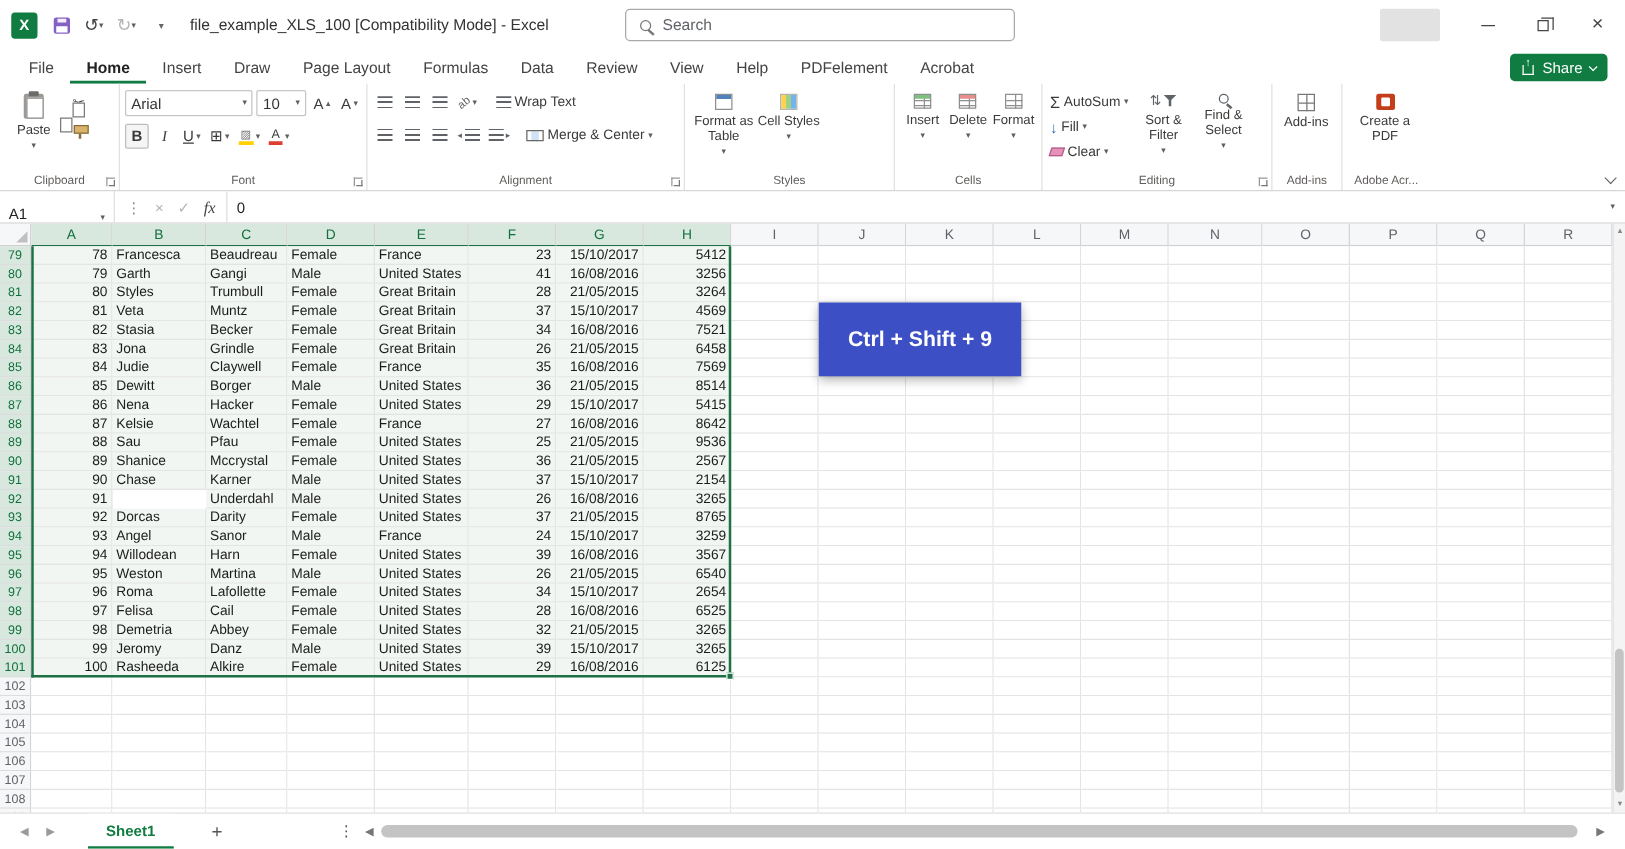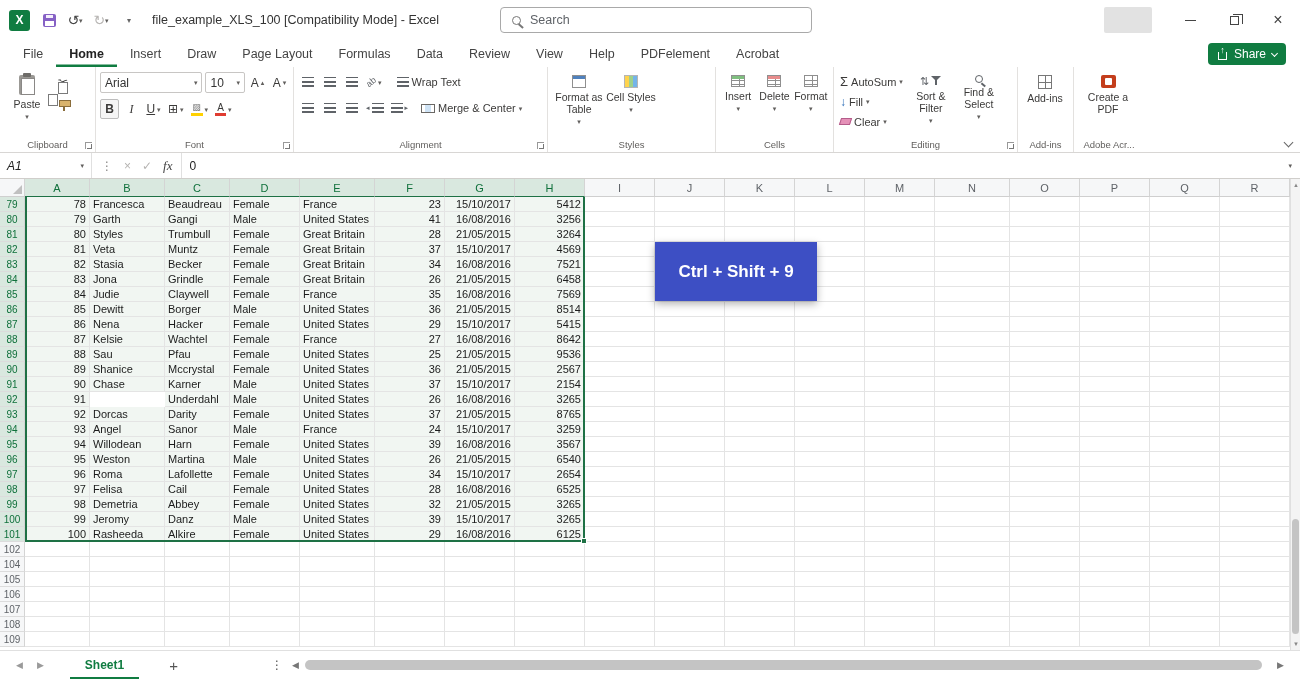--- a/index.html
+++ b/index.html
@@ -104,21 +104,21 @@
     linear-gradient(#777,#777) 6px 0/1px 14px no-repeat,
     linear-gradient(#777,#777) 0 6px/14px 1px no-repeat,#fff;}
   .ic-pdf{width:15px;height:13px;background:#c43e1c;border-radius:2px;position:relative;}
   .ic-pdf::after{content:"";position:absolute;top:3px;left:4px;right:4px;bottom:3px;background:#fff;border-radius:1px;}
   .ribbon-collapse{position:absolute;right:8px;bottom:6px;width:7px;height:7px;border-right:1.5px solid #666;border-bottom:1.5px solid #666;transform:rotate(45deg);}
   .editing-wrap{display:flex;gap:4px;}
   .editing-col{display:flex;flex-direction:column;gap:1px;}
   .decbtn{font-size:9px;color:#3b3a39;letter-spacing:-0.5px;}
   
   .formulabar{height:26px;display:flex;align-items:stretch;border-bottom:1px solid #d0cecb;background:#fff;}
-  .namebox{width:92px;display:flex;align-items:center;justify-content:space-between;padding:0 7px;border-right:1px solid #e0e0e0;font-size:12px;color:#222;font-style:italic;}
+  .namebox{width:92px;display:flex;align-items:flex-end;justify-content:space-between;padding:0 7px;border-right:1px solid #e0e0e0;font-size:12px;color:#222;}
   .fb-icons{display:flex;align-items:center;gap:11px;padding:0 9px;border-right:1px solid #e0e0e0;}
   .fb-i{color:#b5b3b1;font-size:12px;}
   .fb-dots{color:#8a8886;font-size:12px;}
   .fx{font-style:italic;font-family:"Liberation Serif","DejaVu Serif",serif;color:#444;font-size:13px;}
   .fb-input{flex:1;display:flex;align-items:center;padding-left:7px;font-size:12px;color:#222;}
   .fb-chev{display:flex;align-items:center;padding:0 8px;color:#666;}
   
   .gridwrap{position:relative;height:471px;display:flex;background:#fff;}
   .grid-main{width:1290px;position:relative;overflow:hidden;}
   .hdr-row{display:flex;height:18px;}
@@ -961,20 +961,41 @@
           <div class="cell" style="width: 70px;"></div>
           <div class="cell" style="width: 70px;"></div>
           <div class="cell" style="width: 70px;"></div>
           <div class="cell" style="width: 75px;"></div>
           <div class="cell" style="width: 70px;"></div>
           <div class="cell" style="width: 70px;"></div>
           <div class="cell" style="width: 70px;"></div>
           <div class="cell" style="width: 70px;"></div>
         </div>
         <div class="grow">
+          <div class="rhead">103</div>
+          <div class="cell" style="width: 65px;"></div>
+          <div class="cell" style="width: 75px;"></div>
+          <div class="cell" style="width: 65px;"></div>
+          <div class="cell" style="width: 70px;"></div>
+          <div class="cell" style="width: 75px;"></div>
+          <div class="cell" style="width: 70px;"></div>
+          <div class="cell" style="width: 70px;"></div>
+          <div class="cell" style="width: 70px;"></div>
+          <div class="cell" style="width: 70px;"></div>
+          <div class="cell" style="width: 70px;"></div>
+          <div class="cell" style="width: 70px;"></div>
+          <div class="cell" style="width: 70px;"></div>
+          <div class="cell" style="width: 70px;"></div>
+          <div class="cell" style="width: 75px;"></div>
+          <div class="cell" style="width: 70px;"></div>
+          <div class="cell" style="width: 70px;"></div>
+          <div class="cell" style="width: 70px;"></div>
+          <div class="cell" style="width: 70px;"></div>
+        </div>
+        <div class="grow">
           <div class="rhead">104</div>
           <div class="cell" style="width: 65px;"></div>
           <div class="cell" style="width: 75px;"></div>
           <div class="cell" style="width: 65px;"></div>
           <div class="cell" style="width: 70px;"></div>
           <div class="cell" style="width: 75px;"></div>
           <div class="cell" style="width: 70px;"></div>
           <div class="cell" style="width: 70px;"></div>
           <div class="cell" style="width: 70px;"></div>
           <div class="cell" style="width: 70px;"></div>

